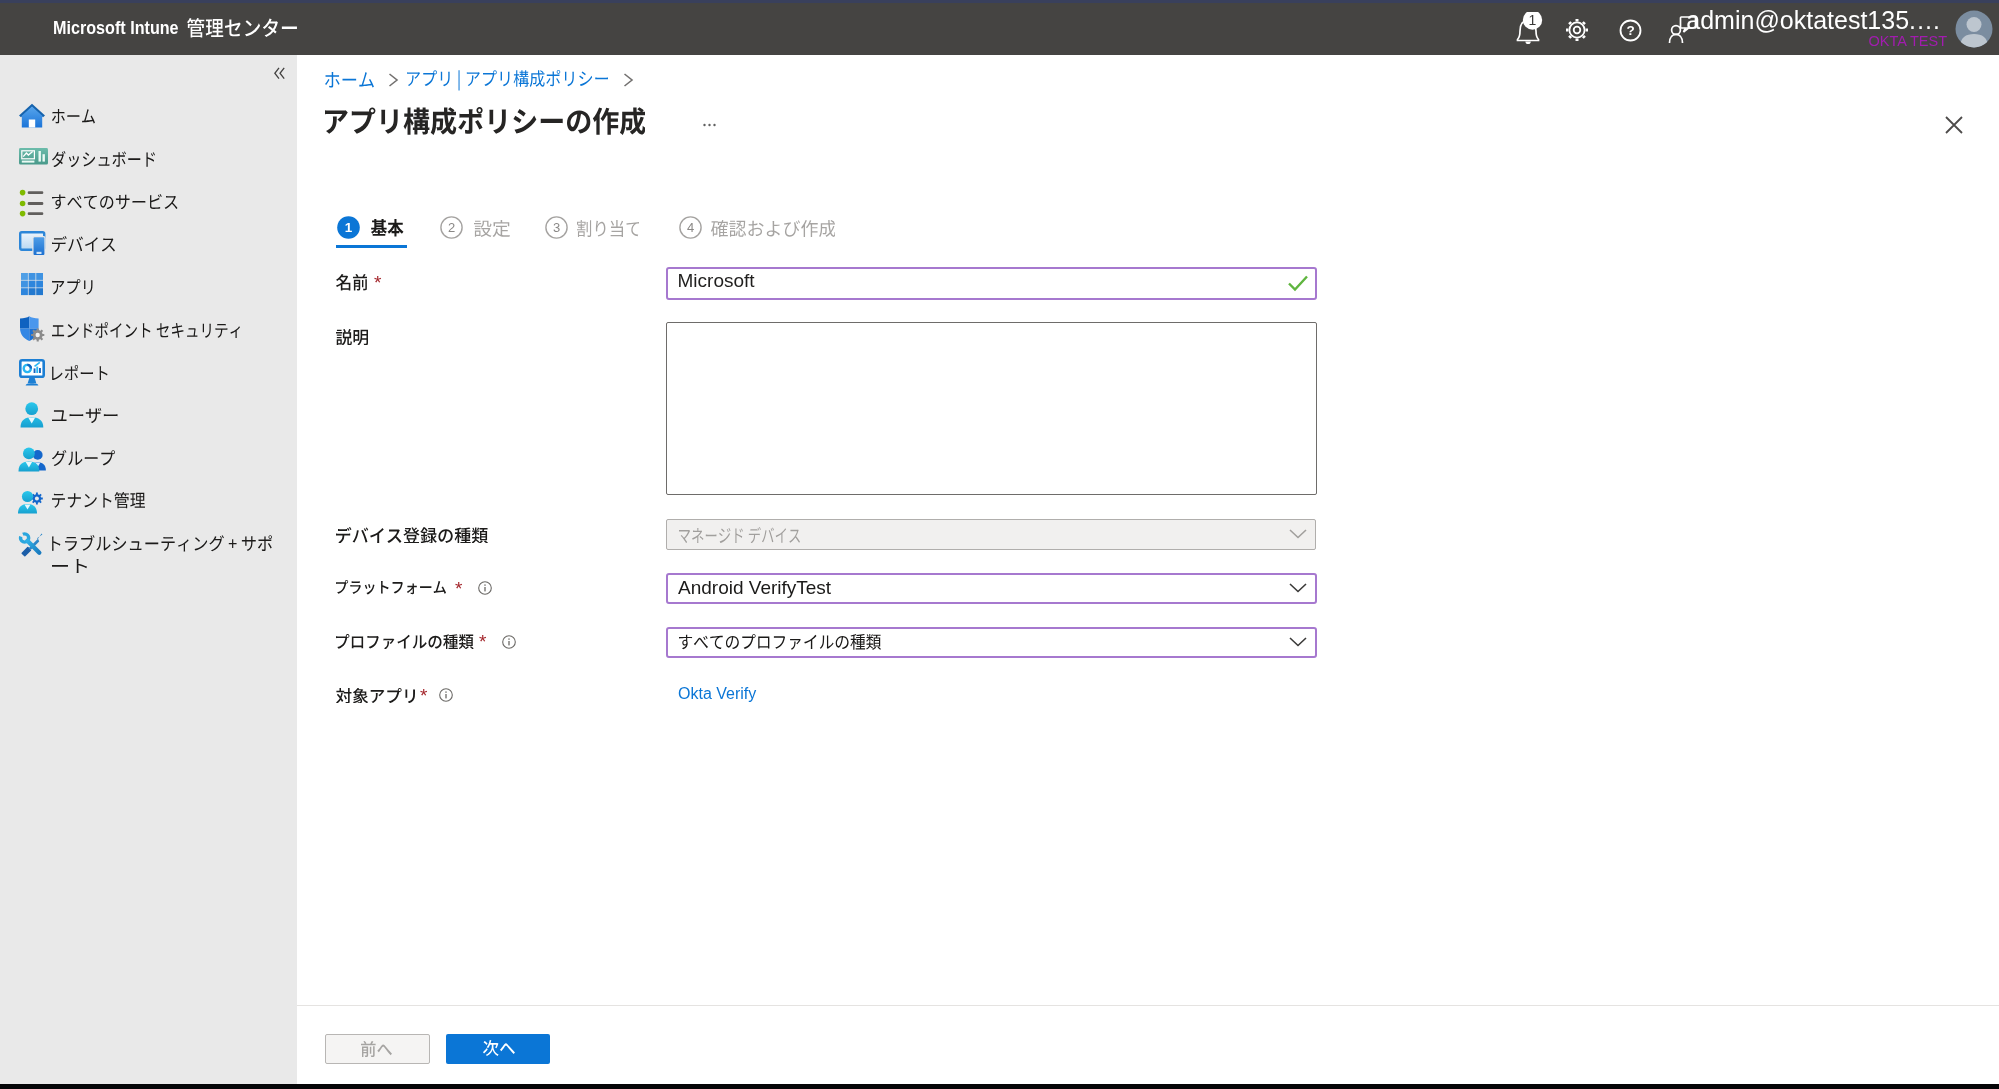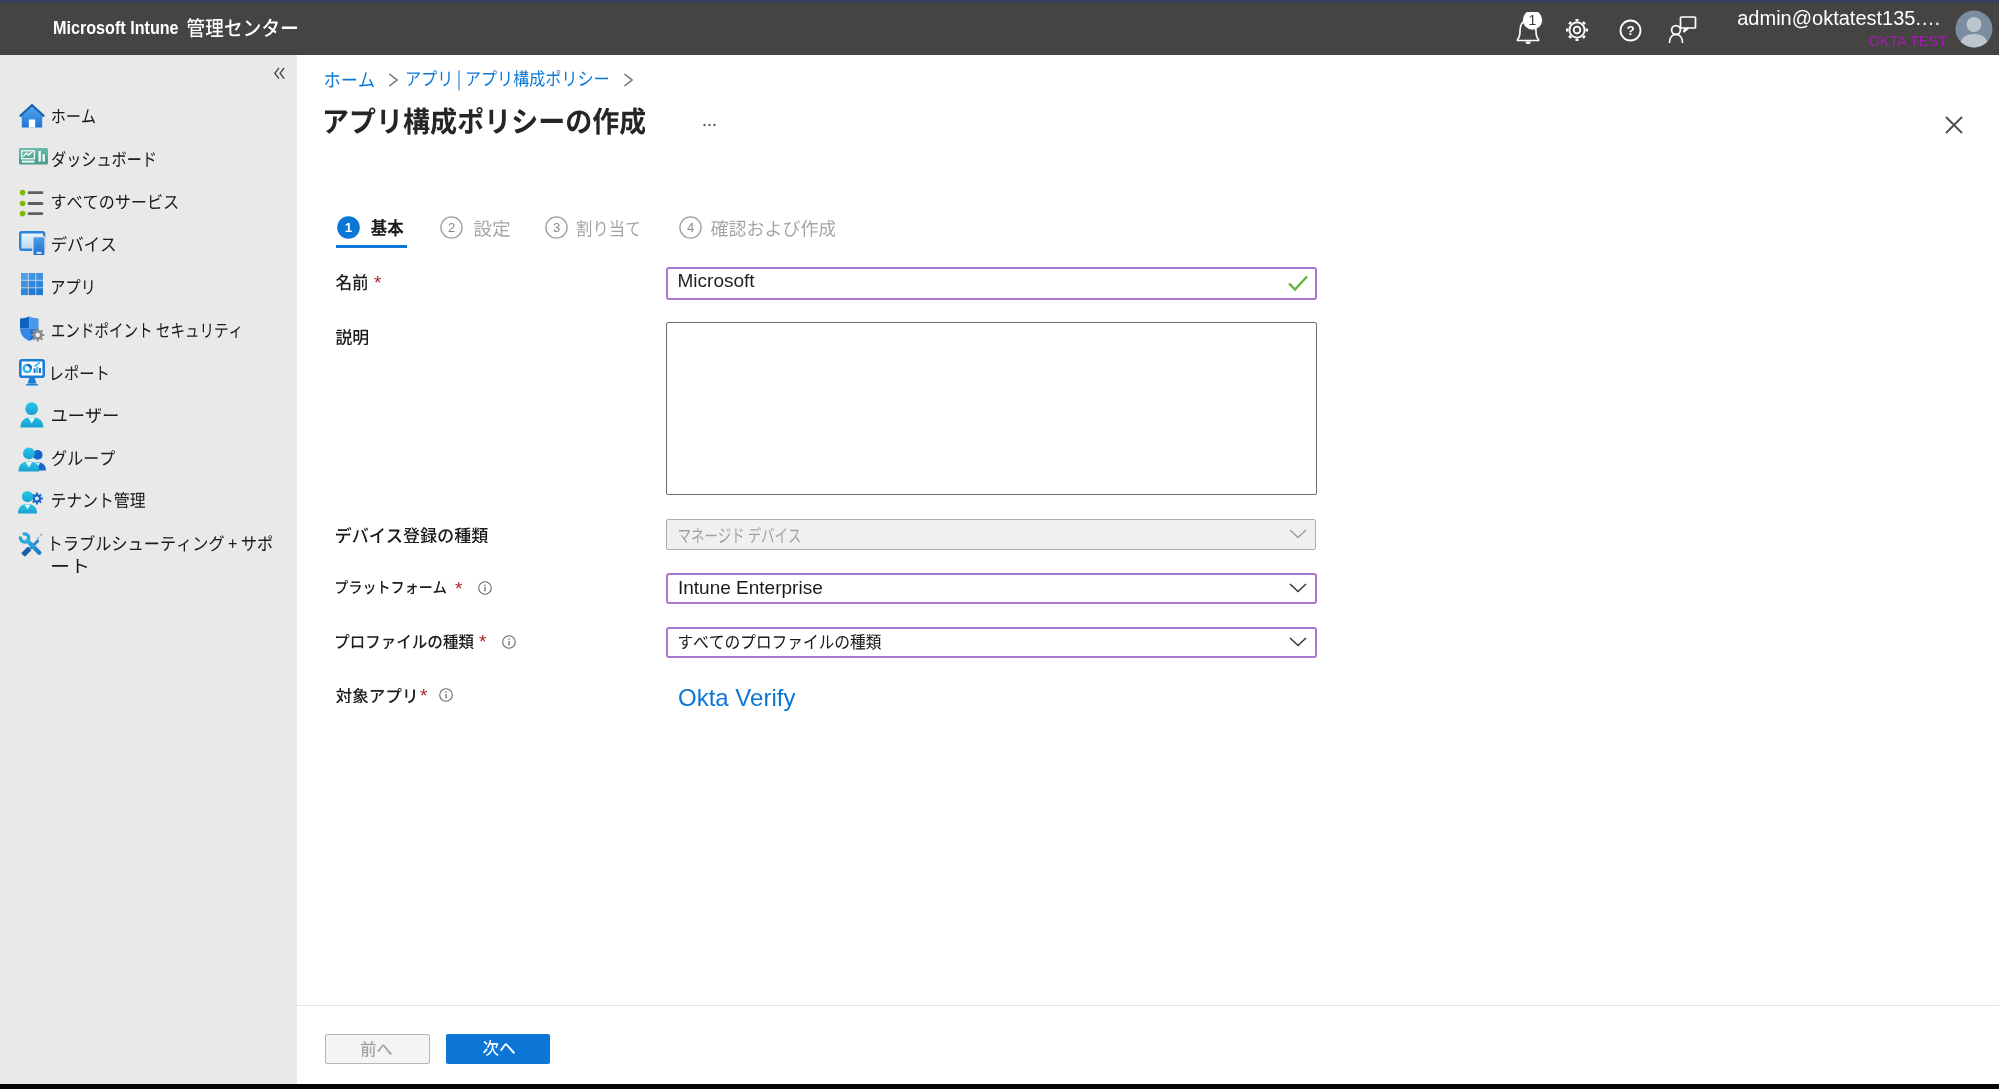--- a/index.html
+++ b/index.html
@@ -50,21 +50,21 @@
 <text x="11.5" y="16.4" font-family="Liberation Sans" font-size="13.5" font-weight="700" fill="#fff" text-anchor="middle">?</text>
 </svg>
     <svg class="abs" style="left:1668px;top:14px" width="30" height="30" viewBox="0 0 30 30">
 <g fill="none" stroke="#fff" stroke-width="1.7">
 <rect x="12.5" y="3" width="15" height="11" rx="0.8"></rect>
 <path d="M17.5 14 L15.5 18 L20.5 14"></path>
 <circle cx="8" cy="16" r="4.4"></circle>
 <path d="M1.5 29 C1.5 22.5 5 20.3 8 20.3 C11 20.3 14.5 22.5 14.5 29"></path>
 </g>
     </svg>
-    <span class="latin" style="right:58px;top:8px;font-size:20px;color:#fff">admin@oktatest135.…</span>
+    <span class="latin" style="right:58px;top:8px;font-size:25px;color:#fff">admin@oktatest135.…</span>
     <span class="latin" style="right:52px;top:33.7px;font-size:14.5px;color:#a21caf">OKTA TEST</span>
     <svg class="abs" style="left:1955px;top:10px" width="38" height="38" viewBox="0 0 38 38">
 <defs>
         <clipPath id="avc">
           <circle cx="19" cy="19" r="18.5"></circle>
         </clipPath>
       </defs>
 <circle cx="19" cy="19" r="18.5" fill="#7b8da0"></circle>
 <g clip-path="url(#avc)">
         <circle cx="19" cy="14.5" r="7.5" fill="#bdc6cf"></circle>
@@ -341,21 +341,21 @@
     <svg style="position:absolute;left:336.4px;top:580.3px" width="110.00" height="14.40" viewBox="2.118 -14.952 139.249 16.429" preserveAspectRatio="none">
       <path d="M14.3 -12.9C14.3 -13.5 14.8 -14 15.4 -14C16 -14 16.6 -13.5 16.6 -12.9C16.6 -12.3 16 -11.8 15.4 -11.8C14.8 -11.8 14.3 -12.3 14.3 -12.9ZM13.4 -12.9C13.4 -12.7 13.4 -12.6 13.4 -12.4C13.2 -12.4 12.9 -12.4 12.7 -12.4C11.8 -12.4 5.2 -12.4 4 -12.4C3.5 -12.4 2.6 -12.5 2.1 -12.5V-10.5C2.6 -10.6 3.3 -10.6 4 -10.6C5.2 -10.6 11.7 -10.6 12.8 -10.6C12.5 -9 11.8 -6.7 10.6 -5.1C9.1 -3.3 7.1 -1.7 3.6 -0.9L5.1 0.8C8.4 -0.2 10.6 -1.9 12.2 -4C13.7 -5.9 14.5 -8.8 14.9 -10.6L15 -10.9C15.1 -10.9 15.3 -10.9 15.4 -10.9C16.6 -10.9 17.5 -11.8 17.5 -12.9C17.5 -14 16.6 -15 15.4 -15C14.3 -15 13.4 -14 13.4 -12.9Z M21.9 -13.4V-11.6C22.4 -11.6 23 -11.6 23.6 -11.6C24.6 -11.6 29.5 -11.6 30.5 -11.6C31.1 -11.6 31.8 -11.6 32.2 -11.6V-13.4C31.8 -13.4 31.1 -13.3 30.5 -13.3C29.5 -13.3 24.6 -13.3 23.6 -13.3C23 -13.3 22.3 -13.4 21.9 -13.4ZM33.6 -8.5 32.4 -9.3C32.1 -9.2 31.7 -9.1 31.2 -9.1C30.2 -9.1 23.2 -9.1 22.1 -9.1C21.6 -9.1 20.9 -9.2 20.2 -9.3V-7.4C20.9 -7.5 21.7 -7.5 22.1 -7.5C23.4 -7.5 30.3 -7.5 31.2 -7.5C30.9 -6.3 30.2 -5 29.2 -3.9C27.8 -2.4 25.6 -1.3 23 -0.7L24.4 0.9C26.6 0.2 28.9 -0.9 30.7 -2.9C32.1 -4.4 32.9 -6.2 33.4 -7.9C33.4 -8.1 33.5 -8.3 33.6 -8.5Z M44.4 -10.4 42.7 -9.8C43.1 -9 43.9 -6.8 44.1 -5.9L45.8 -6.5C45.6 -7.3 44.7 -9.6 44.4 -10.4ZM50.9 -9.3 48.9 -9.9C48.7 -7.6 47.8 -5.3 46.5 -3.8C45.1 -2 42.7 -0.6 40.7 -0L42.2 1.5C44.2 0.7 46.4 -0.7 48 -2.8C49.3 -4.4 50.1 -6.3 50.5 -8.2C50.6 -8.5 50.7 -8.8 50.9 -9.3ZM40.2 -9.5 38.6 -8.9C38.9 -8.2 39.9 -5.7 40.2 -4.8L41.9 -5.4C41.5 -6.4 40.6 -8.7 40.2 -9.5Z M59.2 -1.6C59.2 -0.9 59.2 0 59.1 0.6H61.3C61.2 0 61.1 -1.1 61.1 -1.6V-7.1C63.1 -6.5 66 -5.4 67.9 -4.4L68.7 -6.3C66.9 -7.2 63.5 -8.4 61.1 -9.1V-11.9C61.1 -12.5 61.2 -13.3 61.2 -13.9H59.1C59.2 -13.3 59.2 -12.5 59.2 -11.9C59.2 -10.4 59.2 -2.8 59.2 -1.6Z M86.7 -11.8 85.4 -12.7C85 -12.6 84.5 -12.6 84.2 -12.6C83.3 -12.6 76.8 -12.6 75.6 -12.6C75 -12.6 74.2 -12.7 73.7 -12.7V-10.8C74.1 -10.8 74.8 -10.8 75.6 -10.8C76.8 -10.8 83.3 -10.8 84.3 -10.8C84.1 -9.2 83.3 -6.9 82.1 -5.4C80.7 -3.5 78.6 -2 75.2 -1.1L76.7 0.6C79.9 -0.5 82.1 -2.2 83.8 -4.3C85.2 -6.2 86 -9 86.4 -10.8C86.5 -11.2 86.6 -11.6 86.7 -11.8Z M91.9 -1.6 93.1 -0.2C95.4 -1.4 97.9 -3.6 99.1 -5.2L99.2 -0.9C99.2 -0.5 99 -0.3 98.7 -0.3C98.2 -0.3 97.3 -0.4 96.6 -0.5L96.7 1.1C97.5 1.2 98.6 1.2 99.4 1.2C100.2 1.2 100.9 0.7 100.9 -0.1L100.7 -6.7H103.1C103.5 -6.7 104 -6.7 104.4 -6.7V-8.5C104.1 -8.4 103.5 -8.3 103.1 -8.3H100.7L100.7 -9.6C100.7 -10.1 100.7 -10.6 100.8 -11H98.9C99 -10.5 99 -10 99 -9.6L99.1 -8.3H93.9C93.5 -8.3 92.9 -8.4 92.5 -8.5V-6.7C93 -6.7 93.5 -6.7 94 -6.7H98.3C97.1 -5 94.5 -2.8 91.9 -1.6Z M108.5 -7.9V-5.7C109.1 -5.8 110.2 -5.8 111.2 -5.8C112.8 -5.8 119.4 -5.8 120.9 -5.8C121.6 -5.8 122.5 -5.7 122.9 -5.7V-7.9C122.4 -7.9 121.7 -7.8 120.9 -7.8C119.4 -7.8 112.8 -7.8 111.2 -7.8C110.2 -7.8 109.1 -7.9 108.5 -7.9Z M127.6 -2.2C127.1 -2.2 126.4 -2.2 125.8 -2.2L126.1 -0.1C126.7 -0.2 127.3 -0.3 127.7 -0.4C130 -0.6 135.7 -1.2 138.6 -1.5C138.9 -0.7 139.2 0.1 139.5 0.7L141.4 -0.2C140.6 -2.1 138.7 -5.6 137.5 -7.5L135.7 -6.7C136.3 -5.9 137.1 -4.6 137.8 -3.3C135.8 -3 132.8 -2.7 130.4 -2.5C131.3 -4.8 132.9 -9.8 133.5 -11.5C133.7 -12.3 133.9 -12.9 134.1 -13.3L131.9 -13.8C131.8 -13.3 131.8 -12.8 131.5 -11.9C131 -10.1 129.3 -4.8 128.3 -2.3Z" fill="#1d1c1b"></path>
     </svg>
 <span class="latin" style="left:455px;top:578.5px;font-size:19px;color:#a4262c">*</span>
     <svg class="abs" style="left:477.5px;top:581.0px" width="14" height="14" viewBox="0 0 14 14">
       <circle cx="7" cy="7" r="6.3" fill="none" stroke="#6b6966" stroke-width="1.1"></circle>
       <rect x="6.35" y="6" width="1.3" height="4.4" fill="#6b6966"></rect>
       <rect x="6.35" y="3.4" width="1.3" height="1.4" fill="#6b6966"></rect>
     </svg>
 <div class="ibox" style="left:665.5px;top:573px;width:651.5px;height:30.5px;border:2px solid #a678cf"></div>
-    <span class="latin" style="left:678px;top:577.8px;font-size:19px;color:#1b1a19">Intune Enterprise</span>
+    <span class="latin" style="left:678px;top:577.8px;font-size:19px;color:#1b1a19">Android VerifyTest</span>
     <svg class="abs" style="left:1289px;top:583px" width="18" height="10" viewBox="0 0 18 10">
 <path d="M1 1 L9 8.5 L17 1" fill="none" stroke="#3b3a39" stroke-width="1.6"></path>
     </svg>
     <svg style="position:absolute;left:336.4px;top:633.6px" width="137.60" height="15.40" viewBox="2.118 -14.952 157.744 16.501" preserveAspectRatio="none">
       <path d="M14.3 -12.9C14.3 -13.5 14.8 -14 15.4 -14C16 -14 16.6 -13.5 16.6 -12.9C16.6 -12.3 16 -11.8 15.4 -11.8C14.8 -11.8 14.3 -12.3 14.3 -12.9ZM13.4 -12.9C13.4 -12.7 13.4 -12.6 13.4 -12.4C13.2 -12.4 12.9 -12.4 12.7 -12.4C11.8 -12.4 5.2 -12.4 4 -12.4C3.5 -12.4 2.6 -12.5 2.1 -12.5V-10.5C2.6 -10.6 3.3 -10.6 4 -10.6C5.2 -10.6 11.7 -10.6 12.8 -10.6C12.5 -9 11.8 -6.7 10.6 -5.1C9.1 -3.3 7.1 -1.7 3.6 -0.9L5.1 0.8C8.4 -0.2 10.6 -1.9 12.2 -4C13.7 -5.9 14.5 -8.8 14.9 -10.6L15 -10.9C15.1 -10.9 15.3 -10.9 15.4 -10.9C16.6 -10.9 17.5 -11.8 17.5 -12.9C17.5 -14 16.6 -15 15.4 -15C14.3 -15 13.4 -14 13.4 -12.9Z M20.2 -12.4C20.3 -11.9 20.3 -11.3 20.3 -10.8C20.3 -10 20.3 -3 20.3 -2.1C20.3 -1.4 20.2 0 20.2 0.2H22.2L22.1 -0.8H31.4L31.3 0.2H33.3C33.3 0.1 33.2 -1.5 33.2 -2.1C33.2 -2.9 33.2 -9.9 33.2 -10.8C33.2 -11.3 33.2 -11.9 33.3 -12.4C32.7 -12.4 32 -12.4 31.6 -12.4C30.6 -12.4 23.1 -12.4 22 -12.4C21.5 -12.4 21 -12.4 20.2 -12.4ZM22.1 -2.6V-10.6H31.4V-2.6Z M51.1 -11.8 49.8 -12.7C49.4 -12.6 48.9 -12.6 48.6 -12.6C47.7 -12.6 41.2 -12.6 40 -12.6C39.4 -12.6 38.6 -12.7 38.1 -12.7V-10.8C38.5 -10.8 39.2 -10.8 40 -10.8C41.2 -10.8 47.7 -10.8 48.7 -10.8C48.5 -9.2 47.7 -6.9 46.5 -5.4C45.1 -3.5 43 -2 39.6 -1.1L41.1 0.6C44.3 -0.5 46.5 -2.2 48.2 -4.3C49.6 -6.2 50.4 -9 50.8 -10.8C50.9 -11.2 51 -11.6 51.1 -11.8Z M69 -8.9 68 -9.9C67.7 -9.8 67.1 -9.8 66.8 -9.8C66 -9.8 59 -9.8 58.2 -9.8C57.7 -9.8 57 -9.8 56.5 -9.9V-8.1C57.1 -8.1 57.7 -8.2 58.2 -8.2C59 -8.2 65.5 -8.2 66.4 -8.2C65.9 -7.3 64.7 -5.9 63.5 -5.2L65 -4.2C66.4 -5.2 68 -7.5 68.5 -8.4C68.7 -8.5 68.9 -8.8 69 -8.9ZM63 -7.1H61C61.1 -6.7 61.1 -6.3 61.1 -5.9C61.1 -3.6 60.8 -1.9 58.5 -0.4C58.1 -0 57.6 0.2 57.2 0.3L58.7 1.5C62.7 -0.6 62.9 -3.5 63 -7.1Z M72.6 -6.6 73.4 -4.9C75.8 -5.6 78.1 -6.6 80 -7.6V-1.4C80 -0.7 79.9 0.3 79.9 0.7H82.1C82 0.3 82 -0.7 82 -1.4V-8.8C83.7 -10 85.4 -11.4 86.8 -12.7L85.3 -14.2C84.1 -12.7 82.2 -11.1 80.3 -9.9C78.3 -8.7 75.7 -7.5 72.6 -6.6Z M98.2 -0.4 99.3 0.6C99.5 0.5 99.7 0.3 100 0.1C102.1 -0.9 104.6 -2.8 106.1 -4.8L105 -6.3C103.7 -4.4 101.7 -2.9 100.2 -2.2C100.2 -3 100.2 -10.8 100.2 -12.1C100.2 -12.8 100.2 -13.4 100.2 -13.5H98.2C98.2 -13.4 98.3 -12.8 98.3 -12.1C98.3 -10.8 98.3 -2.4 98.3 -1.5C98.3 -1.1 98.2 -0.7 98.2 -0.4ZM90 -0.6 91.7 0.6C93.2 -0.7 94.3 -2.4 94.8 -4.4C95.3 -6.2 95.4 -10 95.4 -12C95.4 -12.6 95.5 -13.3 95.5 -13.4H93.4C93.5 -13 93.6 -12.6 93.6 -12C93.6 -9.9 93.6 -6.5 93 -4.9C92.5 -3.2 91.5 -1.6 90 -0.6Z M115 -11.2C114.8 -9.7 114.5 -8 114.1 -6.6C113.2 -3.9 112.4 -2.7 111.6 -2.7C110.8 -2.7 110 -3.7 110 -5.7C110 -7.9 111.8 -10.7 115 -11.2ZM116.9 -11.3C119.7 -10.9 121.2 -8.9 121.2 -6.3C121.2 -3.4 119.2 -1.8 116.9 -1.2C116.5 -1.1 115.9 -1.1 115.3 -1L116.4 0.7C120.7 0.1 123.1 -2.5 123.1 -6.2C123.1 -10 120.4 -13 116.1 -13C111.7 -13 108.2 -9.5 108.2 -5.6C108.2 -2.6 109.8 -0.6 111.6 -0.6C113.3 -0.6 114.8 -2.6 115.9 -6.3C116.4 -7.9 116.7 -9.7 116.9 -11.3Z M132.3 -9.6V-3.7H135.8V-2.7H132.1V-1.3H135.8V-0.2H131.1V1.2H141.8V-0.2H137.5V-1.3H141.2V-2.7H137.5V-3.7H141.2V-9.6H137.5V-10.6H141.5V-11.9H137.5V-13C138.9 -13.2 140.3 -13.3 141.5 -13.6L140.5 -14.8C138.4 -14.4 134.8 -14.1 131.8 -14C132 -13.7 132.2 -13.1 132.2 -12.8C133.4 -12.8 134.6 -12.8 135.8 -12.9V-11.9H131.6V-10.6H135.8V-9.6ZM133.7 -6.1H135.8V-4.9H133.7ZM137.5 -6.1H139.6V-4.9H137.5ZM133.7 -8.4H135.8V-7.2H133.7ZM137.5 -8.4H139.6V-7.2H137.5ZM130.9 -14.8C129.5 -14.2 127.3 -13.7 125.3 -13.3C125.5 -13 125.7 -12.4 125.7 -12.1C126.5 -12.2 127.3 -12.3 128.2 -12.4V-10H125.4V-8.4H127.9C127.3 -6.5 126.1 -4.4 125 -3.2C125.3 -2.8 125.7 -2.1 125.9 -1.6C126.7 -2.6 127.5 -4.1 128.2 -5.8V1.5H129.8V-5.9C130.3 -5.2 130.9 -4.3 131.2 -3.9L132.2 -5.2C131.8 -5.6 130.3 -7.2 129.8 -7.6V-8.4H131.9V-10H129.8V-12.8C130.6 -13 131.4 -13.2 132 -13.5Z M149.3 -14.7C149.1 -14 148.7 -13.1 148.4 -12.5L149.5 -12.1C149.9 -12.7 150.3 -13.5 150.7 -14.3ZM143.5 -14.2C143.9 -13.5 144.3 -12.7 144.4 -12.1L145.7 -12.6C145.5 -13.1 145.1 -14 144.7 -14.6ZM153 -7.4H157.3V-6H153ZM153 -4.8H157.3V-3.3H153ZM153 -10.1H157.3V-8.6H153ZM153.1 -1.8C152.4 -1.1 151 -0.1 149.7 0.4C150.1 0.7 150.6 1.2 150.8 1.5C152.1 0.9 153.6 -0 154.5 -1ZM155.6 -0.9C156.6 -0.2 158 0.8 158.6 1.5L159.9 0.6C159.2 -0.1 157.9 -1.1 156.8 -1.7ZM146.3 -6.5V-5.2H143.3V-3.7H146.2C146 -2.4 145.3 -1.1 142.9 -0C143.2 0.2 143.6 0.9 143.8 1.2C145.7 0.4 146.7 -0.6 147.2 -1.7C148.1 -1 149.1 -0.2 149.7 0.3L150.8 -0.8C150.1 -1.4 148.7 -2.4 147.7 -3.1L147.7 -3.7H150.9V-5.2H147.8V-6.5ZM146.3 -14.8V-11.9H143.3V-10.6H145.8C145.1 -9.5 144 -8.5 142.9 -7.9C143.3 -7.7 143.7 -7.1 143.9 -6.8C144.7 -7.4 145.6 -8.2 146.3 -9.1V-6.9H147.8V-9.1C148.6 -8.5 149.6 -7.7 150.1 -7.3L151 -8.5C150.5 -8.8 148.5 -10.1 147.8 -10.4V-10.6H150.8V-11.9H147.8V-14.8ZM151.5 -11.4V-2H158.9V-11.4H155.5L156 -12.8H159.4V-14.3H151V-12.8H154.2C154.1 -12.3 154 -11.8 153.8 -11.4Z" fill="#1d1c1b"></path>
     </svg>
 <span class="latin" style="left:479px;top:632px;font-size:19px;color:#a4262c">*</span>
     <svg class="abs" style="left:501.5px;top:634.5px" width="14" height="14" viewBox="0 0 14 14">
       <circle cx="7" cy="7" r="6.3" fill="none" stroke="#6b6966" stroke-width="1.1"></circle>
       <rect x="6.35" y="6" width="1.3" height="4.4" fill="#6b6966"></rect>
@@ -370,21 +370,21 @@
     </svg>
     <svg style="position:absolute;left:336.4px;top:687.6px" width="79.00" height="15.80" viewBox="0.463 -15.094 84.764 16.661" preserveAspectRatio="none">
       <path d="M8.8 -6.9C9.6 -5.7 10.4 -4 10.6 -3L12.1 -3.7C11.8 -4.8 11 -6.4 10.1 -7.6ZM4.2 -15V-12.2H0.9V-10.6H8.7V-9.3H13.4V-0.7C13.4 -0.4 13.3 -0.3 13 -0.3C12.7 -0.3 11.7 -0.3 10.6 -0.3C10.9 0.2 11.1 1 11.2 1.5C12.7 1.5 13.7 1.4 14.3 1.1C14.9 0.8 15.1 0.3 15.1 -0.7V-9.3H17.1V-10.9H15.1V-15H13.4V-10.9H9.3V-12.2H5.8V-15ZM6.2 -10.2C5.9 -8.7 5.6 -7.3 5.2 -6.1C4.3 -7.1 3.4 -8.1 2.6 -9L1.4 -8.1C2.4 -7 3.5 -5.6 4.5 -4.3C3.5 -2.5 2.2 -1 0.5 0.1C0.8 0.4 1.4 1 1.6 1.4C3.3 0.3 4.5 -1.1 5.5 -2.8C6.1 -2 6.6 -1.2 6.9 -0.4L8.3 -1.6C7.8 -2.5 7.1 -3.5 6.3 -4.6C7 -6.2 7.5 -8 7.8 -10Z M23.6 -15.1C22.6 -13.7 20.9 -11.9 18.6 -10.7C19 -10.4 19.5 -9.9 19.8 -9.5L20.6 -10.1V-7.2H24.6C22.9 -6.4 20.8 -5.9 18.9 -5.5C19.2 -5.2 19.6 -4.6 19.8 -4.3C21.1 -4.6 22.6 -5 23.9 -5.6C24.2 -5.4 24.5 -5.2 24.7 -5C23.2 -4.1 20.9 -3.4 19 -3C19.3 -2.7 19.7 -2.2 19.9 -1.8C21.8 -2.3 24 -3.2 25.6 -4.2C25.8 -4 26 -3.7 26.2 -3.5C24.4 -2.1 21.3 -0.8 18.7 -0.2C19 0.1 19.4 0.7 19.6 1.1C22 0.4 24.8 -0.9 26.8 -2.3C27.1 -1.4 26.9 -0.6 26.3 -0.2C26 0.1 25.6 0.1 25.2 0.1C24.8 0.1 24.2 0.1 23.6 0C23.9 0.4 24 1.1 24 1.5C24.6 1.5 25.1 1.6 25.5 1.6C26.3 1.5 26.8 1.4 27.4 1C29.2 -0.1 29 -3.7 25.4 -6.2C26 -6.5 26.6 -6.8 27.1 -7.1C28.3 -3.2 30.4 -0.4 33.8 1C34.1 0.5 34.6 -0.1 34.9 -0.4C33 -1.1 31.5 -2.2 30.4 -3.7C31.7 -4.3 33.2 -5.2 34.4 -6L33.1 -7C32.2 -6.3 30.8 -5.4 29.7 -4.7C29.2 -5.5 28.9 -6.3 28.6 -7.2H33V-11.4H28.4C28.9 -12 29.3 -12.6 29.7 -13.2L28.5 -13.9L28.2 -13.9H24.7L25.3 -14.7ZM23.6 -12.6H27.3C27 -12.2 26.7 -11.8 26.4 -11.4H22.4C22.8 -11.8 23.2 -12.2 23.6 -12.6ZM22.2 -10.2H25.8V-8.4H22.2ZM27.5 -10.2H31.3V-8.4H27.5Z M52.4 -12 51.2 -13.1C51 -13 50.2 -13 49.8 -13C48.8 -13 40.8 -13 39.8 -13C39.1 -13 38.4 -13 37.7 -13.1V-11.1C38.5 -11.2 39.1 -11.2 39.8 -11.2C40.8 -11.2 48.4 -11.2 49.6 -11.2C49.1 -10.2 47.5 -8.5 45.9 -7.6L47.4 -6.4C49.3 -7.7 51 -10 51.8 -11.3C51.9 -11.5 52.2 -11.8 52.4 -12ZM45.2 -9.7H43.1C43.2 -9.1 43.3 -8.7 43.3 -8.2C43.3 -5.3 42.8 -3 40.3 -1.4C39.7 -1 39.1 -0.7 38.6 -0.5L40.2 0.8C44.9 -1.6 45.2 -5 45.2 -9.7Z M67.7 -12.9C67.7 -13.5 68.2 -14 68.8 -14C69.4 -14 70 -13.5 70 -12.9C70 -12.3 69.4 -11.8 68.8 -11.8C68.2 -11.8 67.7 -12.3 67.7 -12.9ZM66.8 -12.9C66.8 -12.7 66.8 -12.6 66.8 -12.4C66.6 -12.4 66.3 -12.4 66.1 -12.4C65.2 -12.4 58.6 -12.4 57.4 -12.4C56.9 -12.4 56 -12.5 55.5 -12.5V-10.5C56 -10.6 56.7 -10.6 57.4 -10.6C58.6 -10.6 65.1 -10.6 66.2 -10.6C65.9 -9 65.2 -6.7 64 -5.1C62.5 -3.3 60.5 -1.7 57 -0.9L58.5 0.8C61.8 -0.2 64 -1.9 65.6 -4C67.1 -5.9 67.9 -8.8 68.3 -10.6L68.4 -10.9C68.5 -10.9 68.7 -10.9 68.8 -10.9C70 -10.9 70.9 -11.8 70.9 -12.9C70.9 -14 70 -15 68.8 -15C67.7 -15 66.8 -14 66.8 -12.9Z M85.2 -13.6H83.1C83.2 -13.2 83.2 -12.6 83.2 -12C83.2 -11.3 83.2 -9.7 83.2 -8.9C83.2 -5.8 83 -4.4 81.7 -3C80.6 -1.8 79.2 -1.1 77.5 -0.7L78.9 0.9C80.2 0.4 82 -0.4 83.2 -1.7C84.5 -3.2 85.2 -4.8 85.2 -8.8C85.2 -9.6 85.2 -11.2 85.2 -12C85.2 -12.6 85.2 -13.2 85.2 -13.6ZM77 -13.5H74.9C75 -13.1 75 -12.5 75 -12.2C75 -11.5 75 -7.1 75 -6.2C75 -5.7 74.9 -5.1 74.9 -4.8H77C76.9 -5.1 76.9 -5.7 76.9 -6.2C76.9 -7.1 76.9 -11.5 76.9 -12.2C76.9 -12.7 76.9 -13.1 77 -13.5Z" fill="#1d1c1b"></path>
     </svg>
 <span class="latin" style="left:420px;top:686px;font-size:19px;color:#a4262c">*</span>
     <svg class="abs" style="left:439.0px;top:687.7px" width="14" height="14" viewBox="0 0 14 14">
       <circle cx="7" cy="7" r="6.3" fill="none" stroke="#6b6966" stroke-width="1.1"></circle>
       <rect x="6.35" y="6" width="1.3" height="4.4" fill="#6b6966"></rect>
       <rect x="6.35" y="3.4" width="1.3" height="1.4" fill="#6b6966"></rect>
     </svg>
-<span class="latin" style="left:678px;top:686px;font-size:24px;color:#0b76d6">Okta Verify</span>
+<span class="latin" style="left:678px;top:686px;font-size:16px;color:#0b76d6">Okta Verify</span>
     <div class="abs" style="left:297px;top:1004.5px;width:1702px;height:1px;background:#e5e3e1"></div>
     <div class="abs" style="left:325px;top:1033.5px;width:104.5px;height:30.5px;background:#f5f4f3;border:1px solid #b8b6b4;border-radius:2px"></div>
     <svg style="position:absolute;left:361.3px;top:1041.0px" width="31.00" height="16.00" viewBox="0.900 -15.264 34.344 16.722" preserveAspectRatio="none">
       <path d="M10.7 -9.3V-1.9H12.3V-9.3ZM14.3 -9.8V-0.5C14.3 -0.2 14.2 -0.2 13.9 -0.1C13.7 -0.1 12.7 -0.1 11.7 -0.2C11.9 0.3 12.2 1 12.3 1.5C13.6 1.5 14.6 1.4 15.2 1.2C15.8 0.9 16 0.4 16 -0.5V-9.8ZM12.8 -15.3C12.4 -14.4 11.8 -13.3 11.2 -12.4H5.9L6.9 -12.8C6.6 -13.5 5.8 -14.5 5.1 -15.2L3.5 -14.7C4.1 -14 4.8 -13.1 5.1 -12.4H0.9V-10.9H17.1V-12.4H13.1C13.6 -13.1 14.1 -13.9 14.6 -14.7ZM7.1 -5.2V-3.7H3.6V-5.2ZM7.1 -6.5H3.6V-8H7.1ZM2 -9.4V1.4H3.6V-2.4H7.1V-0.3C7.1 -0.1 7.1 -0 6.8 0C6.6 0 5.8 0 5 -0C5.2 0.4 5.5 1 5.6 1.5C6.7 1.5 7.5 1.4 8.1 1.2C8.6 0.9 8.8 0.5 8.8 -0.3V-9.4Z M18.9 -5.1 20.6 -3.4C20.9 -3.8 21.3 -4.4 21.7 -4.9C22.5 -6 23.9 -7.9 24.7 -8.9C25.3 -9.6 25.6 -9.7 26.3 -8.9C27.2 -8 28.5 -6.2 29.7 -4.9C30.9 -3.5 32.5 -1.8 33.8 -0.5L35.2 -2.2C33.6 -3.7 31.9 -5.4 30.8 -6.7C29.7 -7.8 28.3 -9.7 27.1 -10.8C25.9 -12 24.8 -11.9 23.7 -10.6C22.6 -9.3 21.2 -7.3 20.2 -6.4C19.7 -5.9 19.4 -5.5 18.9 -5.1Z" fill="#a6a4a2"></path>
     </svg>
 <div class="abs" style="left:445.8px;top:1033.5px;width:104.5px;height:30.5px;background:#0b76d6;border-radius:2px"></div>
     <svg style="position:absolute;left:482.5px;top:1040.2px" width="32.00" height="16.00" viewBox="0.594 -15.138 34.650 16.650" preserveAspectRatio="none">
       <path d="M0.6 -2.5 1.7 -1.1C2.9 -2.2 4.4 -3.8 5.7 -5.3L4.8 -6.7C3.3 -5.1 1.6 -3.5 0.6 -2.5ZM1.2 -12.8C2.3 -12 3.7 -10.8 4.4 -10L5.6 -11.4C4.9 -12.2 3.5 -13.3 2.4 -14ZM7.9 -15.1C7.3 -12.3 6.2 -9.4 4.6 -7.7C5.1 -7.5 5.9 -7.1 6.3 -6.8C7 -7.8 7.6 -9 8.2 -10.3H10.1V-8.2C10.1 -6.4 9 -2 3.8 0.1C4.1 0.4 4.6 1.1 4.8 1.5C8.9 -0.2 10.6 -3.6 11 -5.3C11.3 -3.6 12.9 -0.1 16.4 1.5C16.7 1.1 17.2 0.4 17.5 -0C12.8 -2.1 11.9 -6.5 11.9 -8.2V-10.3H15.1C14.7 -9.2 14.2 -8 13.8 -7.2C14.2 -7.1 14.9 -6.7 15.2 -6.5C15.9 -7.8 16.8 -9.6 17.3 -11.4L16 -12.1L15.7 -12H8.8C9.1 -12.9 9.4 -13.9 9.6 -14.8Z M18.9 -5.1 20.6 -3.4C20.9 -3.8 21.3 -4.4 21.7 -4.9C22.5 -6 23.9 -7.9 24.7 -8.9C25.3 -9.6 25.6 -9.7 26.3 -8.9C27.2 -8 28.5 -6.2 29.7 -4.9C30.9 -3.5 32.5 -1.8 33.8 -0.5L35.2 -2.2C33.6 -3.7 31.9 -5.4 30.8 -6.7C29.7 -7.8 28.3 -9.7 27.1 -10.8C25.9 -12 24.8 -11.9 23.7 -10.6C22.6 -9.3 21.2 -7.3 20.2 -6.4C19.7 -5.9 19.4 -5.5 18.9 -5.1Z" fill="#ffffff"></path>
     </svg>
 </div>

